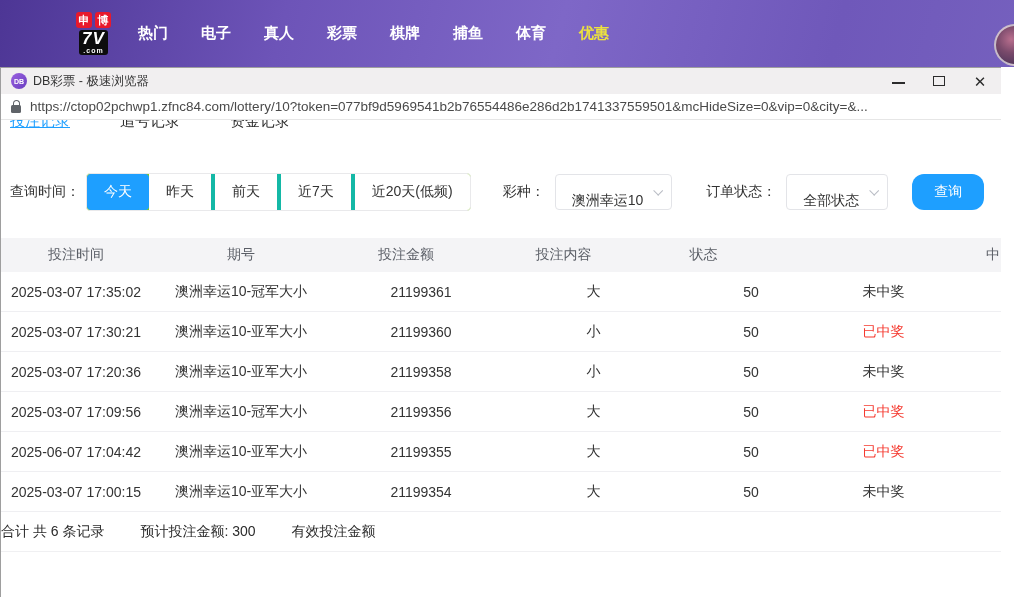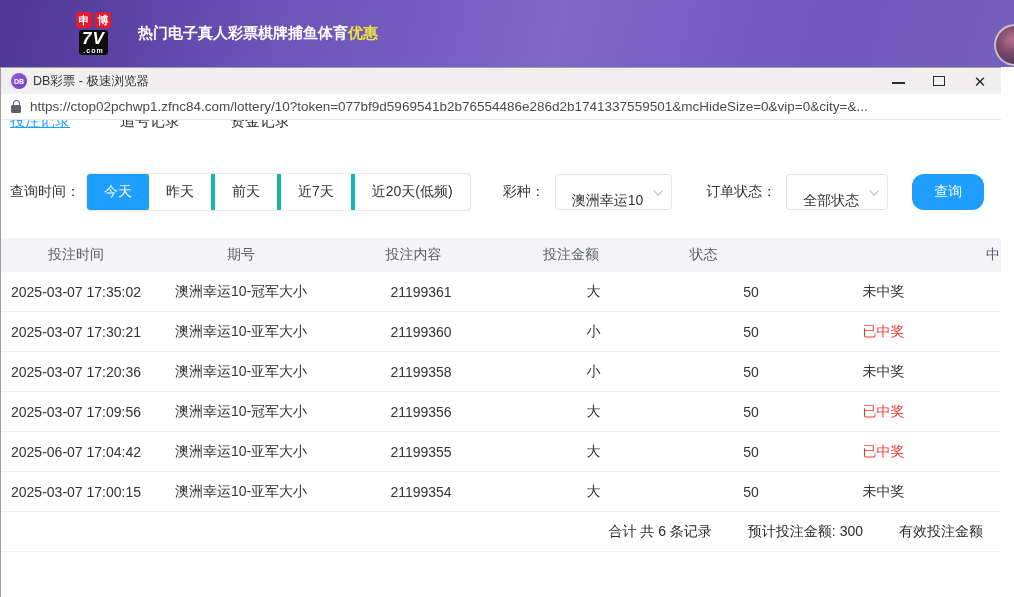--- a/index.html
+++ b/index.html
@@ -12,21 +12,21 @@
     display:flex;align-items:center;}
   .left-strip{position:absolute;left:0;top:67px;width:13px;height:530px;
     background:linear-gradient(180deg,#b3ace6 0%,#b7b3ea 40%,#a9c0f0 100%);}
   .logo{margin-left:76px;display:flex;flex-direction:column;align-items:center;cursor:pointer;}
   .logo-row{display:flex;gap:3px;margin-bottom:2px;}
   .logo-sq{width:16px;height:16px;background:#e8192c;border-radius:3px;color:#fff;
     font-size:11px;font-weight:700;display:flex;align-items:center;justify-content:center;}
   .logo-box{background:#0d0d0d;border-radius:3px;padding:0 3px 1px;text-align:center;line-height:1;}
   .logo-7v{color:#fff;font-size:17px;font-weight:800;font-style:italic;letter-spacing:1px;}
   .logo-com{color:#fff;font-size:7px;font-weight:700;letter-spacing:1px;}
-  .nav{display:flex;margin-left:27px;}
+  .nav{display:flex;gap:33px;margin-left:27px;}
   .nav-item{color:#fff;font-size:15px;font-weight:600;cursor:pointer;white-space:nowrap;}
   .nav-item.hl{color:#ede23f;}
   .avatar{position:absolute;left:994px;top:24px;width:42px;height:42px;border-radius:50%;
     border:2px solid rgba(255,255,255,.65);
     background:radial-gradient(circle at 40% 35%,#b96f8e 0%,#7a4a6b 40%,#3a2b52 100%);}
 
   
   .bwindow{position:absolute;left:0;top:67px;width:1001px;height:530px;background:#fff;
     border-left:1px solid #9e9e9e;border-top:1px solid #9e9e9e;overflow:hidden;}
   .titlebar{height:26px;background:#f1eff0;display:flex;align-items:center;padding:0 10px;}
@@ -74,21 +74,21 @@
   .btable{margin-top:27px;width:100%;}
   .trow{display:flex;align-items:center;height:40px;border-bottom:1px solid #efeff2;}
   .thead{height:34px;background:#f4f4f6;border-bottom:none;}
   .cell{text-align:center;font-size:14px;color:#333;overflow:visible;white-space:nowrap;}
   .thead .cell{color:#5a5e66;}
   .c1{width:150px;} .c2{width:180px;} .c3{width:180px;} .c4{width:165px;} .c5{width:150px;} .c6{width:115px;}
   .c7{flex:1;text-align:right;padding-right:1px;}
   .won{color:#f5392f;}
 
   
-  .summary{display:flex;justify-content:flex-end;align-items:center;height:40px;gap:36px;
+  .summary{display:flex;align-items:center;height:40px;gap:36px;
     padding-right:18px;border-bottom:1px solid #f0f0f2;}
   .sum-item{font-size:14px;color:#2b2b2b;white-space:nowrap;}
 </style>
 </head>
 <body>
 
 <div class="screen">
 
   <div class="site-header">
     <div class="logo">
@@ -163,22 +163,22 @@
         <span>全部状态</span>
         <span class="chevron"></span>
       </div>
       <button class="search-btn">查询</button>
     </div>
 
     <div class="btable">
       <div class="trow thead">
         <div class="cell c1">投注时间</div>
         <div class="cell c3">期号</div>
+        <div class="cell c5">投注金额</div>
         <div class="cell c4">投注内容</div>
-        <div class="cell c5">投注金额</div>
         <div class="cell c6">状态</div>
         <div class="cell c7">中</div>
       </div>
 
       <div class="trow">
         <div class="cell c1">2025-03-07 17:35:02</div>
         <div class="cell c2">澳洲幸运10-冠军大小</div>
         <div class="cell c3">21199361</div>
         <div class="cell c4">大</div>
         <div class="cell c5">50</div>

